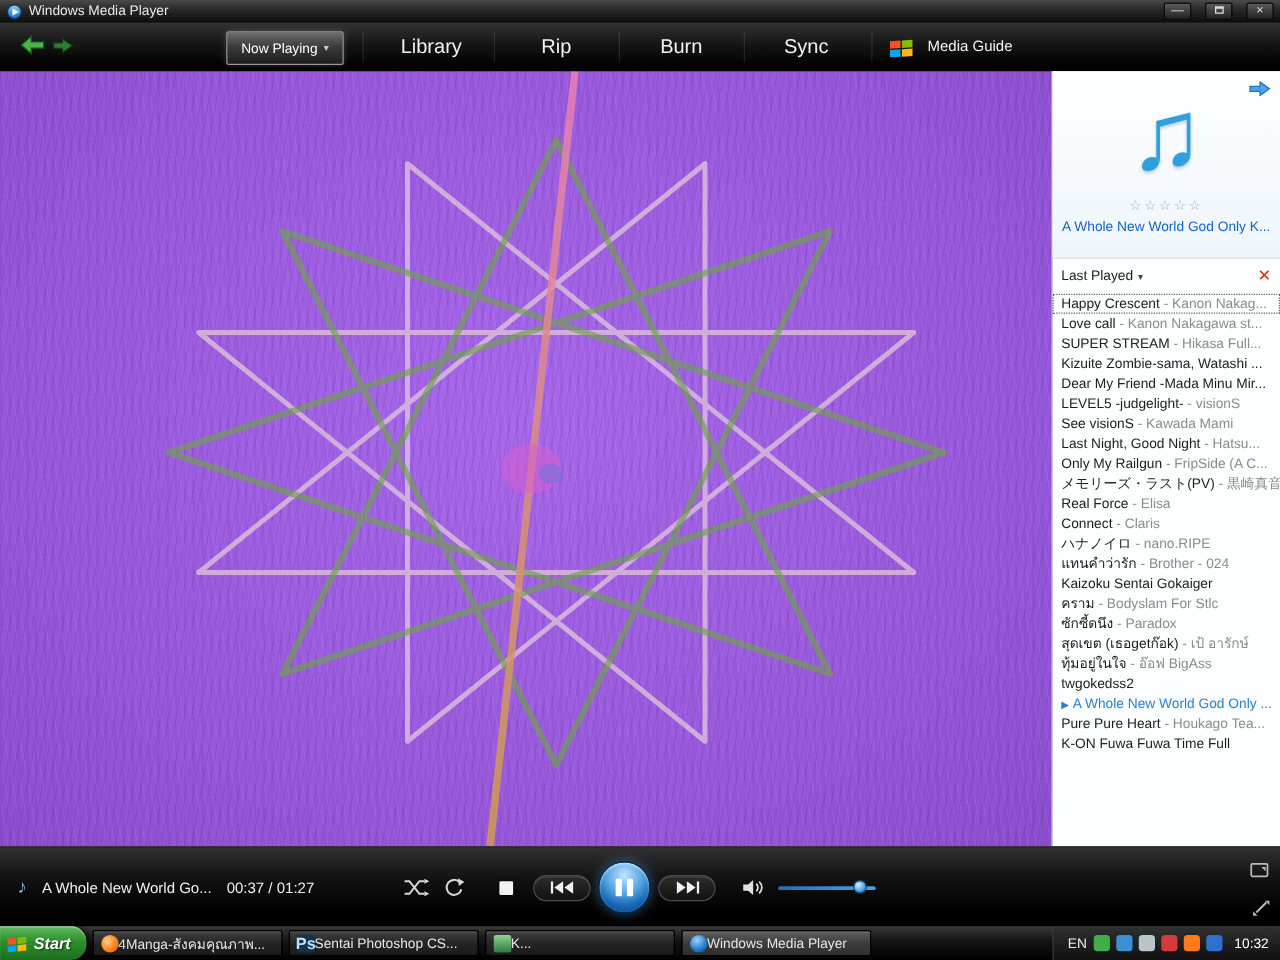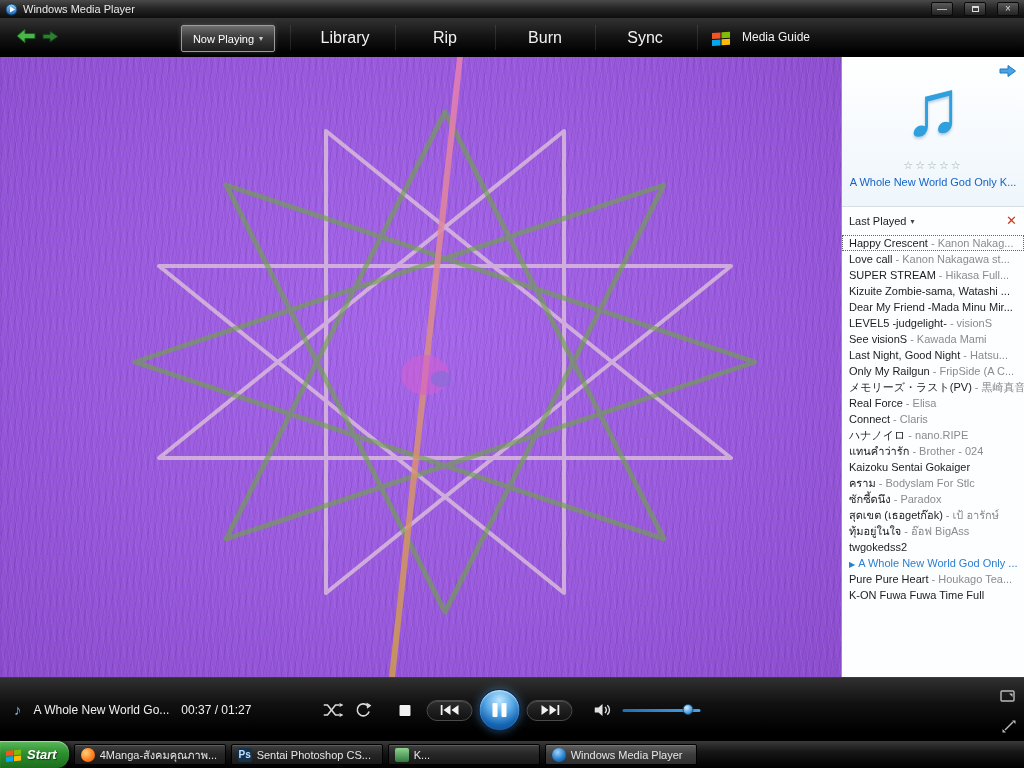--- a/index.html
+++ b/index.html
@@ -94,27 +94,27 @@
 
   
   .taskbar{position:absolute;top:741px;left:0;right:0;height:27px;
     background:linear-gradient(#3a3a3a,#161616 40%,#000);display:flex;align-items:stretch;}
   .startbtn{flex:none;display:flex;align-items:center;gap:5px;padding:0 12px 0 6px;
     background:linear-gradient(#5cba5c,#2e8f2e 45%,#1c6e1c);border-radius:0 12px 12px 0;
     box-shadow:inset 0 1px 1px rgba(255,255,255,.45),2px 0 4px rgba(0,0,0,.55);
     font-style:italic;font-weight:bold;font-size:13px;color:#fff;
     text-shadow:1px 1px 1px rgba(0,0,0,.55);cursor:default;}
   .tasks{display:flex;gap:5px;padding:3px 5px;flex:1;overflow:hidden;}
-  .taskbtn{width:152px;flex:none;display:flex;align-items:center;gap:5px;padding:0 6px;
+  .taskbtn{width:152px;flex:none;display:flex;align-items:center;padding:0 6px;
     font-size:11px;color:#e6e6e6;background:linear-gradient(#414141,#252525 50%,#1a1a1a);
     border:1px solid #000;border-radius:2px;box-shadow:inset 0 1px 0 rgba(255,255,255,.15);
     white-space:nowrap;overflow:hidden;cursor:default;}
   .taskbtn.active{background:linear-gradient(#606060,#3c3c3c 50%,#2f2f2f);}
   .ticon{width:14px;height:14px;border-radius:2px;flex:none;
-    display:flex;align-items:center;justify-content:center;font-size:10px;}
+    display:flex;align-items:center;justify-content:center;font-size:13px;}
   .icon-firefox{border-radius:50%;background:radial-gradient(circle at 35% 35%,#ffd27a,#ff7a1a 60%,#d45500);}
   .icon-photoshop{background:#12324e;color:#bfe1ff;font-weight:bold;}
   .icon-window{background:linear-gradient(#8fd48f,#2f7a3f);}
   .icon-wmp{border-radius:50%;background:radial-gradient(circle at 40% 30%,#9fd4ff,#1e78c8 60%,#0a4a8a);}
   .tray{flex:none;display:flex;align-items:center;gap:6px;padding:0 9px 0 11px;
     border-left:1px solid #3a3a3a;background:linear-gradient(#303030,#101010);}
   .lang{font-size:11px;color:#eee;}
   .trayicon{width:13px;height:13px;border-radius:3px;flex:none;}
   .clock{font-size:11px;color:#fff;margin-left:3px;}
 </style>
@@ -374,15 +374,27 @@
         <div class="taskbtn">
         <span class="ticon icon-window"></span>
         <span class="tlabel">K...</span>
       </div>
         <div class="taskbtn active">
         <span class="ticon icon-wmp"></span>
         <span class="tlabel">Windows Media Player</span>
       </div>
       </div>
 
+    <div class="tray">
+      <span class="lang">EN</span>
+      <span id="tray-icons" style="display:flex;gap:5px;align-items:center;">
+          <span class="trayicon" style="background: rgb(63, 174, 73);"></span>
+          <span class="trayicon" style="background: rgb(59, 143, 212);"></span>
+          <span class="trayicon" style="background: rgb(184, 196, 204);"></span>
+          <span class="trayicon" style="background: rgb(212, 59, 59);"></span>
+          <span class="trayicon" style="background: rgb(255, 122, 26);"></span>
+          <span class="trayicon" style="background: rgb(47, 111, 208);"></span>
+        </span>
+      <span class="clock">10:32</span>
+    </div>
   </div>
 
 </div>
 
 </body></html>

